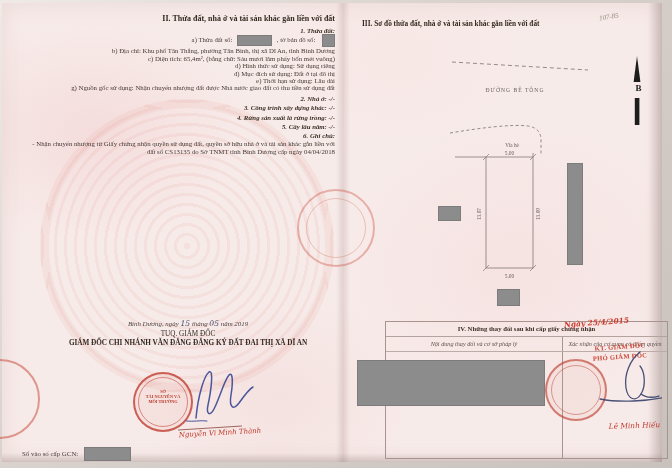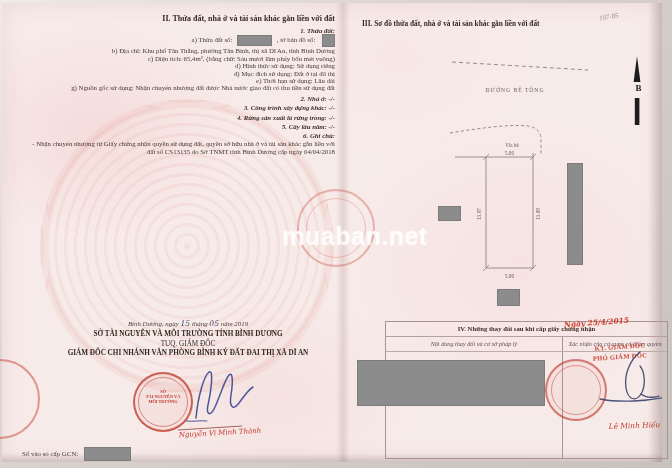--- a/index.html
+++ b/index.html
@@ -88,23 +88,22 @@
   </div>
 
   <div class="abs z2" style="left:50px;top:316px;width:272px;text-align:center;">
     <div style="font-size:6.9px;font-style:italic;color:#4a3d38;">
       <span>Bình Dương, ngày</span>
       <span class="hw">15</span>
       <span>tháng</span>
       <span class="hw">05</span>
       <span>năm 2019</span>
     </div>
-    <div style="font-size:7.2px;font-weight:bold;color:#33281f;margin-top:2px;">SỞ TÀI NGUYÊN VÀ MÔI TRƯỜNG TỈNH BÌNH DƯƠNG</div>
     <div style="font-size:7.2px;font-weight:normal;color:#33281f;margin-top:1.5px;">TUQ. GIÁM ĐỐC</div>
-    <div style="font-size:7.2px;font-weight:bold;color:#33281f;margin-top:1.5px;">GIÁM ĐỐC CHI NHÁNH VĂN PHÒNG BÌNH KÝ ĐẤT ĐAI THỊ XÃ DĨ AN</div>
+    <div style="font-size:7.2px;font-weight:bold;color:#33281f;margin-top:1.5px;">GIÁM ĐỐC CHI NHÁNH VĂN ĐĂNG ĐĂNG KÝ ĐẤT ĐAI THỊ XÃ DĨ AN</div>
   </div>
 
   <div class="abs z2 seal-main">
     <div style="padding-top:15px;">
       <div class="seal-txt">SỞ</div>
       <div class="seal-txt">TÀI NGUYÊN VÀ</div>
       <div class="seal-txt">MÔI TRƯỜNG</div>
     </div>
   </div>
   <div class="abs z2 seal-edge"></div>
@@ -146,21 +145,20 @@
     </div>
   </div>
   <div class="abs z5 redact" style="left:355px;top:357px;width:186px;height:44px;"></div>
 
   <div class="abs z3 redname" style="left:562px;top:315px;font-size:7.4px;font-weight:bold;transform:rotate(-4deg);color:#cc3b2e;">Ngày 25/4/2015</div>
   <div class="abs z3 stampRed" style="left:575px;top:340px;width:86px;text-align:center;">KT. GIÁM ĐỐC</div>
   <div class="abs z3 stampRed" style="left:575px;top:350px;width:86px;text-align:center;">PHÓ GIÁM ĐỐC</div>
   <div class="abs z2 seal-iv"></div>
   <div class="abs z3 redname" style="left:595px;top:418px;width:75px;text-align:center;font-size:7.4px;transform:rotate(-2deg);">Lê Minh Hiếu</div>
 
-  <div class="abs z6 wm">muaban.net</div>
 
   <svg class="layer" width="660" height="459" viewBox="0 0 660 459">
     <g stroke="#8a7f7c" stroke-width="0.9" fill="none">
       <path d="M450,59 L586,67" stroke-dasharray="4 3"></path>
       <path d="M448,130 C478,125 508,121 526,123 Q539,125 539,137 L539,152" stroke-dasharray="3 2.5"></path>
     </g>
     <g stroke="#857975" stroke-width="0.8" fill="none">
       <path d="M453,154 L484,154"></path>
       <rect x="484" y="154" width="47" height="111"></rect>
       <path d="M481,157 L487,151 M528,157 L534,151 M481,268 L487,262 M528,268 L534,262" stroke-width="0.7"></path>

